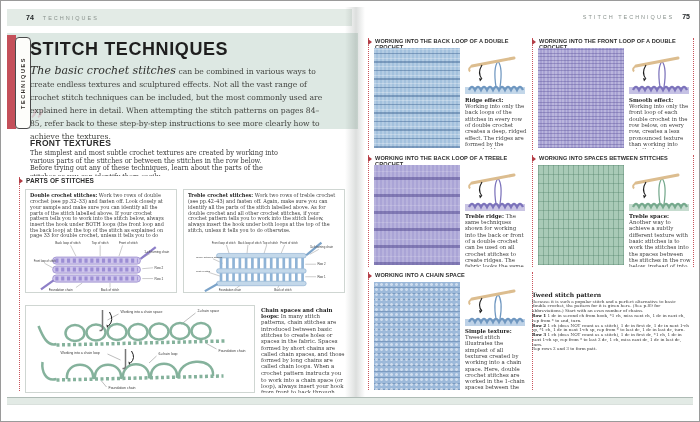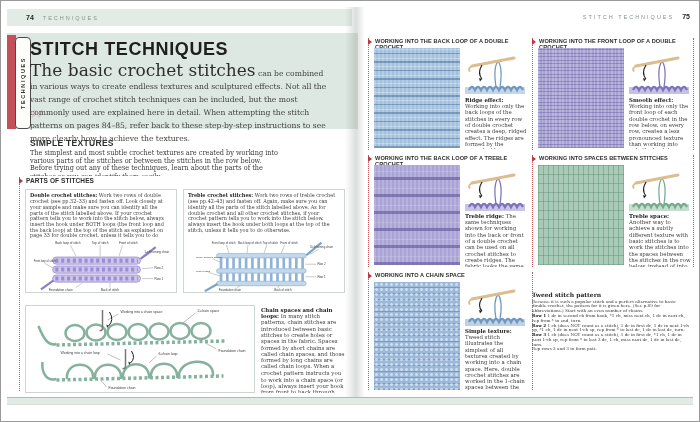--- a/index.html
+++ b/index.html
@@ -12,21 +12,21 @@
   
   .folio-strip{left:0;top:2px;width:345px;height:17px;background:#e3ebe6;display:flex;align-items:center;padding-left:19px;box-sizing:border-box;gap:9px;}
   .folio-num{font-size:7px;font-weight:bold;color:#24282a;}
   .folio-chap{font-size:5.5px;letter-spacing:2px;color:#8a938e;}
   .title-band{left:0;top:26px;width:351px;height:96px;background:#dde8e3;}
   .tab-red{left:0;top:28px;width:9px;height:94px;background:#c4505a;z-index:2;}
   .side-tab{left:8px;top:30px;width:14px;height:90px;background:#fdfdfa;border:1px solid #4a4a4a;border-radius:4px;z-index:3;display:flex;align-items:center;justify-content:center;}
   .side-tab span{writing-mode:vertical-rl;transform:rotate(180deg);font-size:5.5px;font-weight:bold;letter-spacing:1.6px;color:#38332f;}
   .page-title{left:23px;top:32px;font-size:18px;font-weight:bold;letter-spacing:.6px;color:#1e1e1e;z-index:4;}
   .intro{left:23px;top:57px;width:300px;font-family:"DejaVu Serif",serif;font-size:7.6px;line-height:13px;color:#42433f;z-index:4;}
-  .intro .lead{font-size:17px;color:#2e2f2c;}
+  .intro .lead{font-style:italic;font-size:11px;color:#2e2f2c;}
   .quote{left:22px;top:96px;font-family:"DejaVu Serif",serif;font-size:32px;color:#d9c9cc;z-index:1;}
   .st-head{left:23px;top:131px;font-size:8.5px;font-weight:bold;color:#2c2c2c;letter-spacing:.3px;}
   .clip{position:absolute;overflow:hidden;}
   .fine,.fine-sm,.fine-md,.fine-xs{font-family:"DejaVu Serif",serif;color:#3c3c3c;transform-origin:0 0;}
   .fine{font-size:8.2px;line-height:9.6px;transform:scale(.66);width:151%;}
   .fine-sm{font-size:8.2px;line-height:9.6px;transform:scale(.6);width:166%;}
   .fine-md{font-size:8.6px;line-height:10.2px;transform:scale(.76);width:131%;}
   .fine-xs{font-size:8px;line-height:9.2px;transform:scale(.52);width:192%;}
   .fine b,.fine-sm b,.fine-md b,.fine-xs b{color:#232323;}
   .rdots{border-left:1px dotted #c9545c;width:0;}
@@ -59,21 +59,21 @@
   <div class="abs quote">”</div>
   <div class="abs tab-red"></div>
   <div class="abs side-tab">
     <span>TECHNIQUES</span>
   </div>
   <div class="abs page-title">STITCH TECHNIQUES</div>
   <div class="abs intro">
     <span class="lead">The basic crochet stitches</span><span> can be combined in various ways to create endless textures and sculptured effects. Not all the vast range of crochet stitch techniques can be included, but the most commonly used are explained here in detail. When attempting the stitch patterns on pages 84–85, refer back to these step-by-step instructions to see more clearly how to achieve the textures.</span>
   </div>
 
-  <div class="abs st-head">SIMPLE TEXTURES</div>
+  <div class="abs st-head">FRONT TEXTURES</div>
   <div class="clip" style="left:23px;top:142px;width:250px;height:27px;">
     <div class="fine-md">The simplest and most subtle crochet textures are created by working into various parts of the stitches or between the stitches in the row below. Before trying out any of these techniques, learn about the parts of the stitches so you can identify them easily.</div>
   </div>
 
   <div class="abs rdots" style="left:12px;top:170px;height:214px;"></div>
   <div class="abs sec-head" style="left:12px;top:170px;width:200px;font-size:6.5px;">
     <span class="tri"></span>
     <span>PARTS OF STITCHES</span>
   </div>
 

